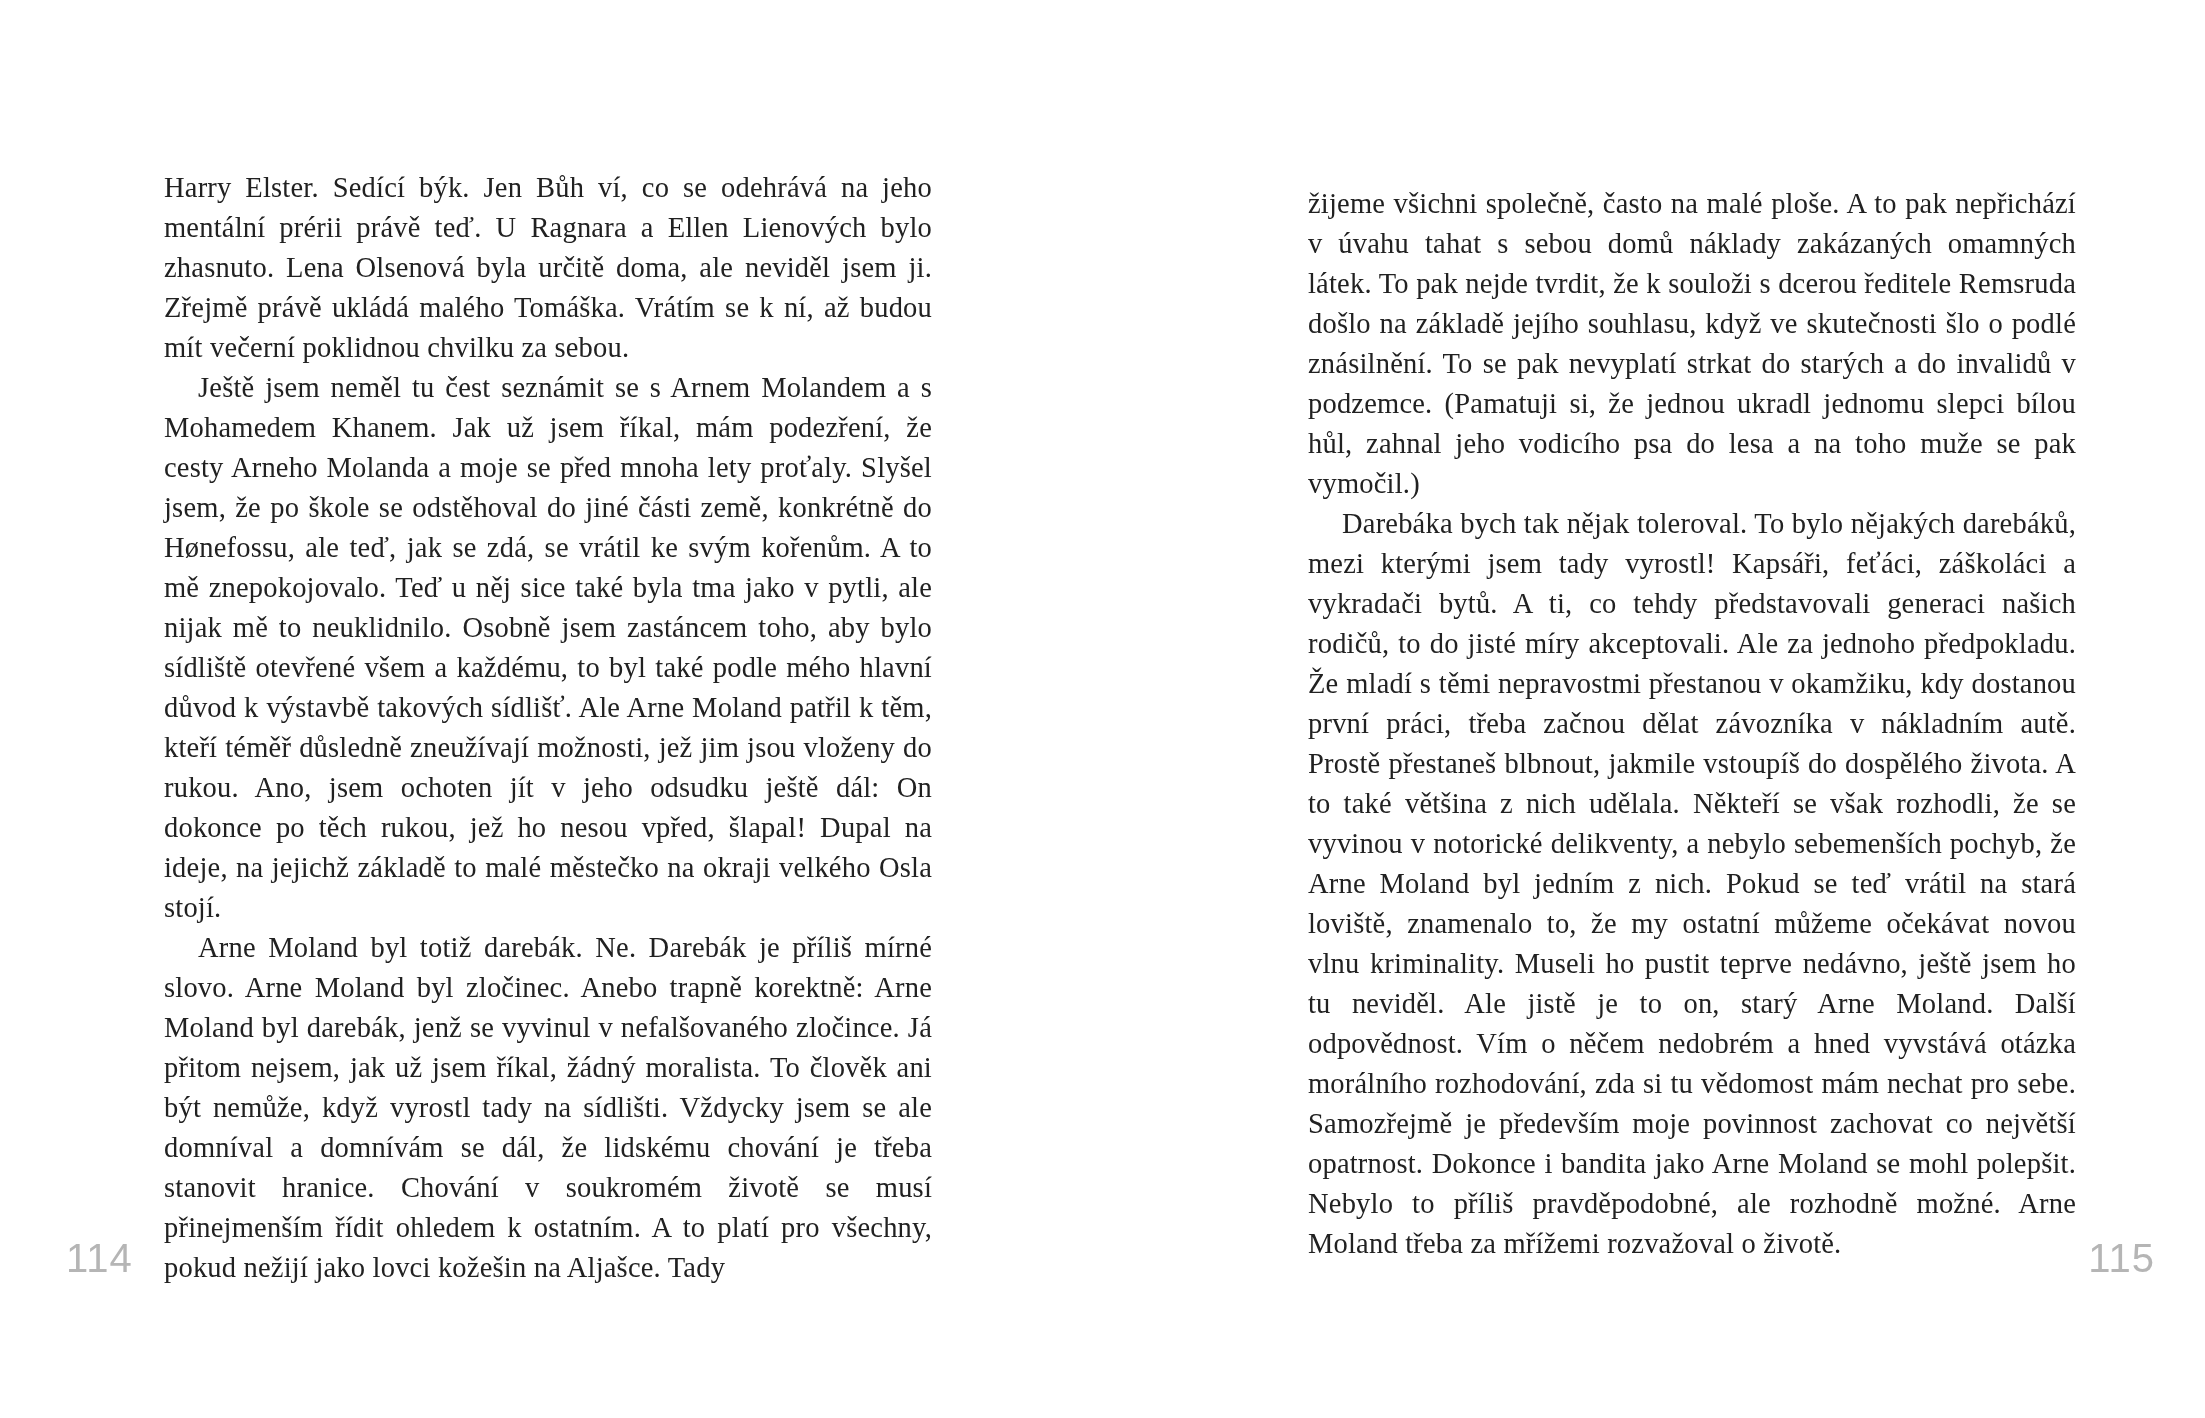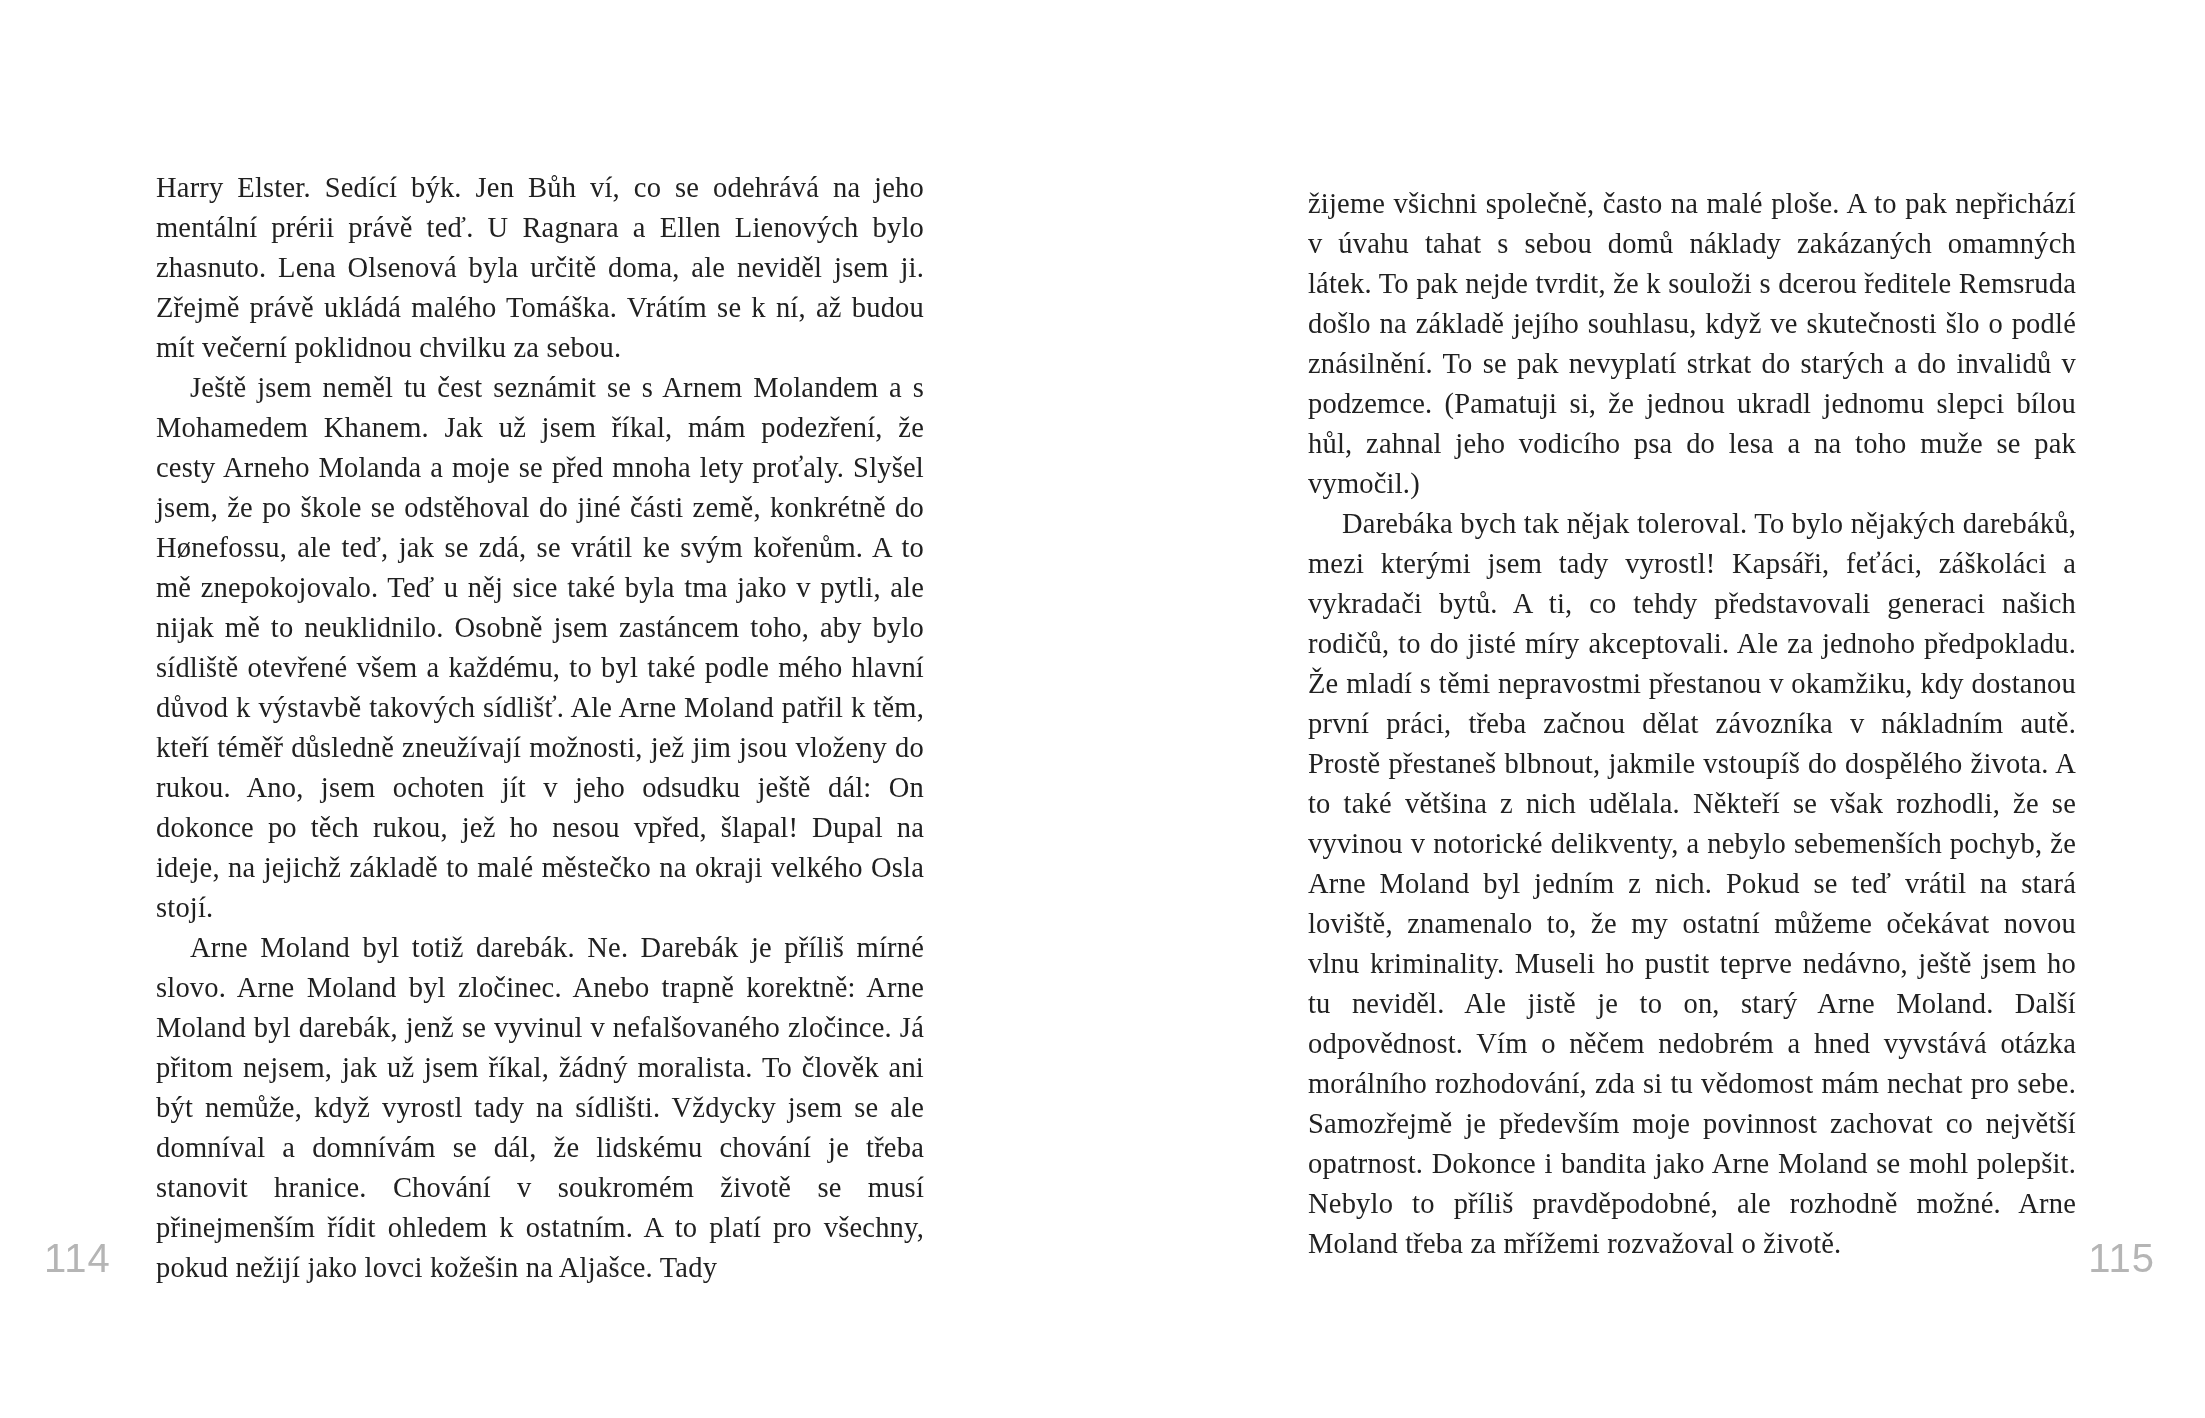--- a/index.html
+++ b/index.html
@@ -20,39 +20,39 @@
     position: absolute;
     top: 168px;
     width: 768px;
     font-size: 28.5px;
     line-height: 40px;
     text-align: justify;
     letter-spacing: 0.2px;
     hyphens: auto;
     -webkit-hyphens: auto;
   }
-  .col-left  { left: 156px; }
+  .col-left  { left: 164px; }
   .col-right { left: 1308px; margin-top: 16px; }
   .text-column p {
     margin: 0;
     padding: 0;
   }
   .text-column p.indent {
     text-indent: 34px;
   }
   .page-number {
     position: absolute;
     top: 1236px;
     font-family: "Liberation Sans", "DejaVu Sans", sans-serif;
     font-size: 40px;
     font-weight: 300;
     color: #b5b5b5;
     letter-spacing: 1px;
   }
-  .pn-left  { left: 44px; }
+  .pn-left  { left: 66px; }
   .pn-right { right: 50px; }
 </style>
 </head>
 <body>
 
 <div class="spread">
 
   <div class="text-column col-left">
     <p class="no-indent">Harry Elster. Sedící býk. Jen Bůh ví, co se odehrává na jeho mentální prérii právě teď. U Ragnara a Ellen Lienových bylo zhasnuto. Lena Olsenová byla určitě doma, ale neviděl jsem ji. Zřejmě právě ukládá malého Tomáška. Vrátím se k ní, až budou mít večerní poklidnou chvilku za sebou.</p>
     <p class="indent">Ještě jsem neměl tu čest seznámit se s Arnem Molandem a s Mohamedem Khanem. Jak už jsem říkal, mám podezření, že cesty Arneho Molanda a moje se před mnoha lety proťaly. Slyšel jsem, že po škole se odstěhoval do jiné části země, konkrétně do Hønefossu, ale teď, jak se zdá, se vrátil ke svým kořenům. A to mě znepokojovalo. Teď u něj sice také byla tma jako v pytli, ale nijak mě to neuklidnilo. Osobně jsem zastáncem toho, aby bylo sídliště otevřené všem a každému, to byl také podle mého hlavní důvod k výstavbě takových sídlišť. Ale Arne Moland patřil k těm, kteří téměř důsledně zneužívají možnosti, jež jim jsou vloženy do rukou. Ano, jsem ochoten jít v jeho odsudku ještě dál: On dokonce po těch rukou, jež ho nesou vpřed, šlapal! Dupal na ideje, na jejichž základě to malé městečko na okraji velkého Osla stojí.</p>

